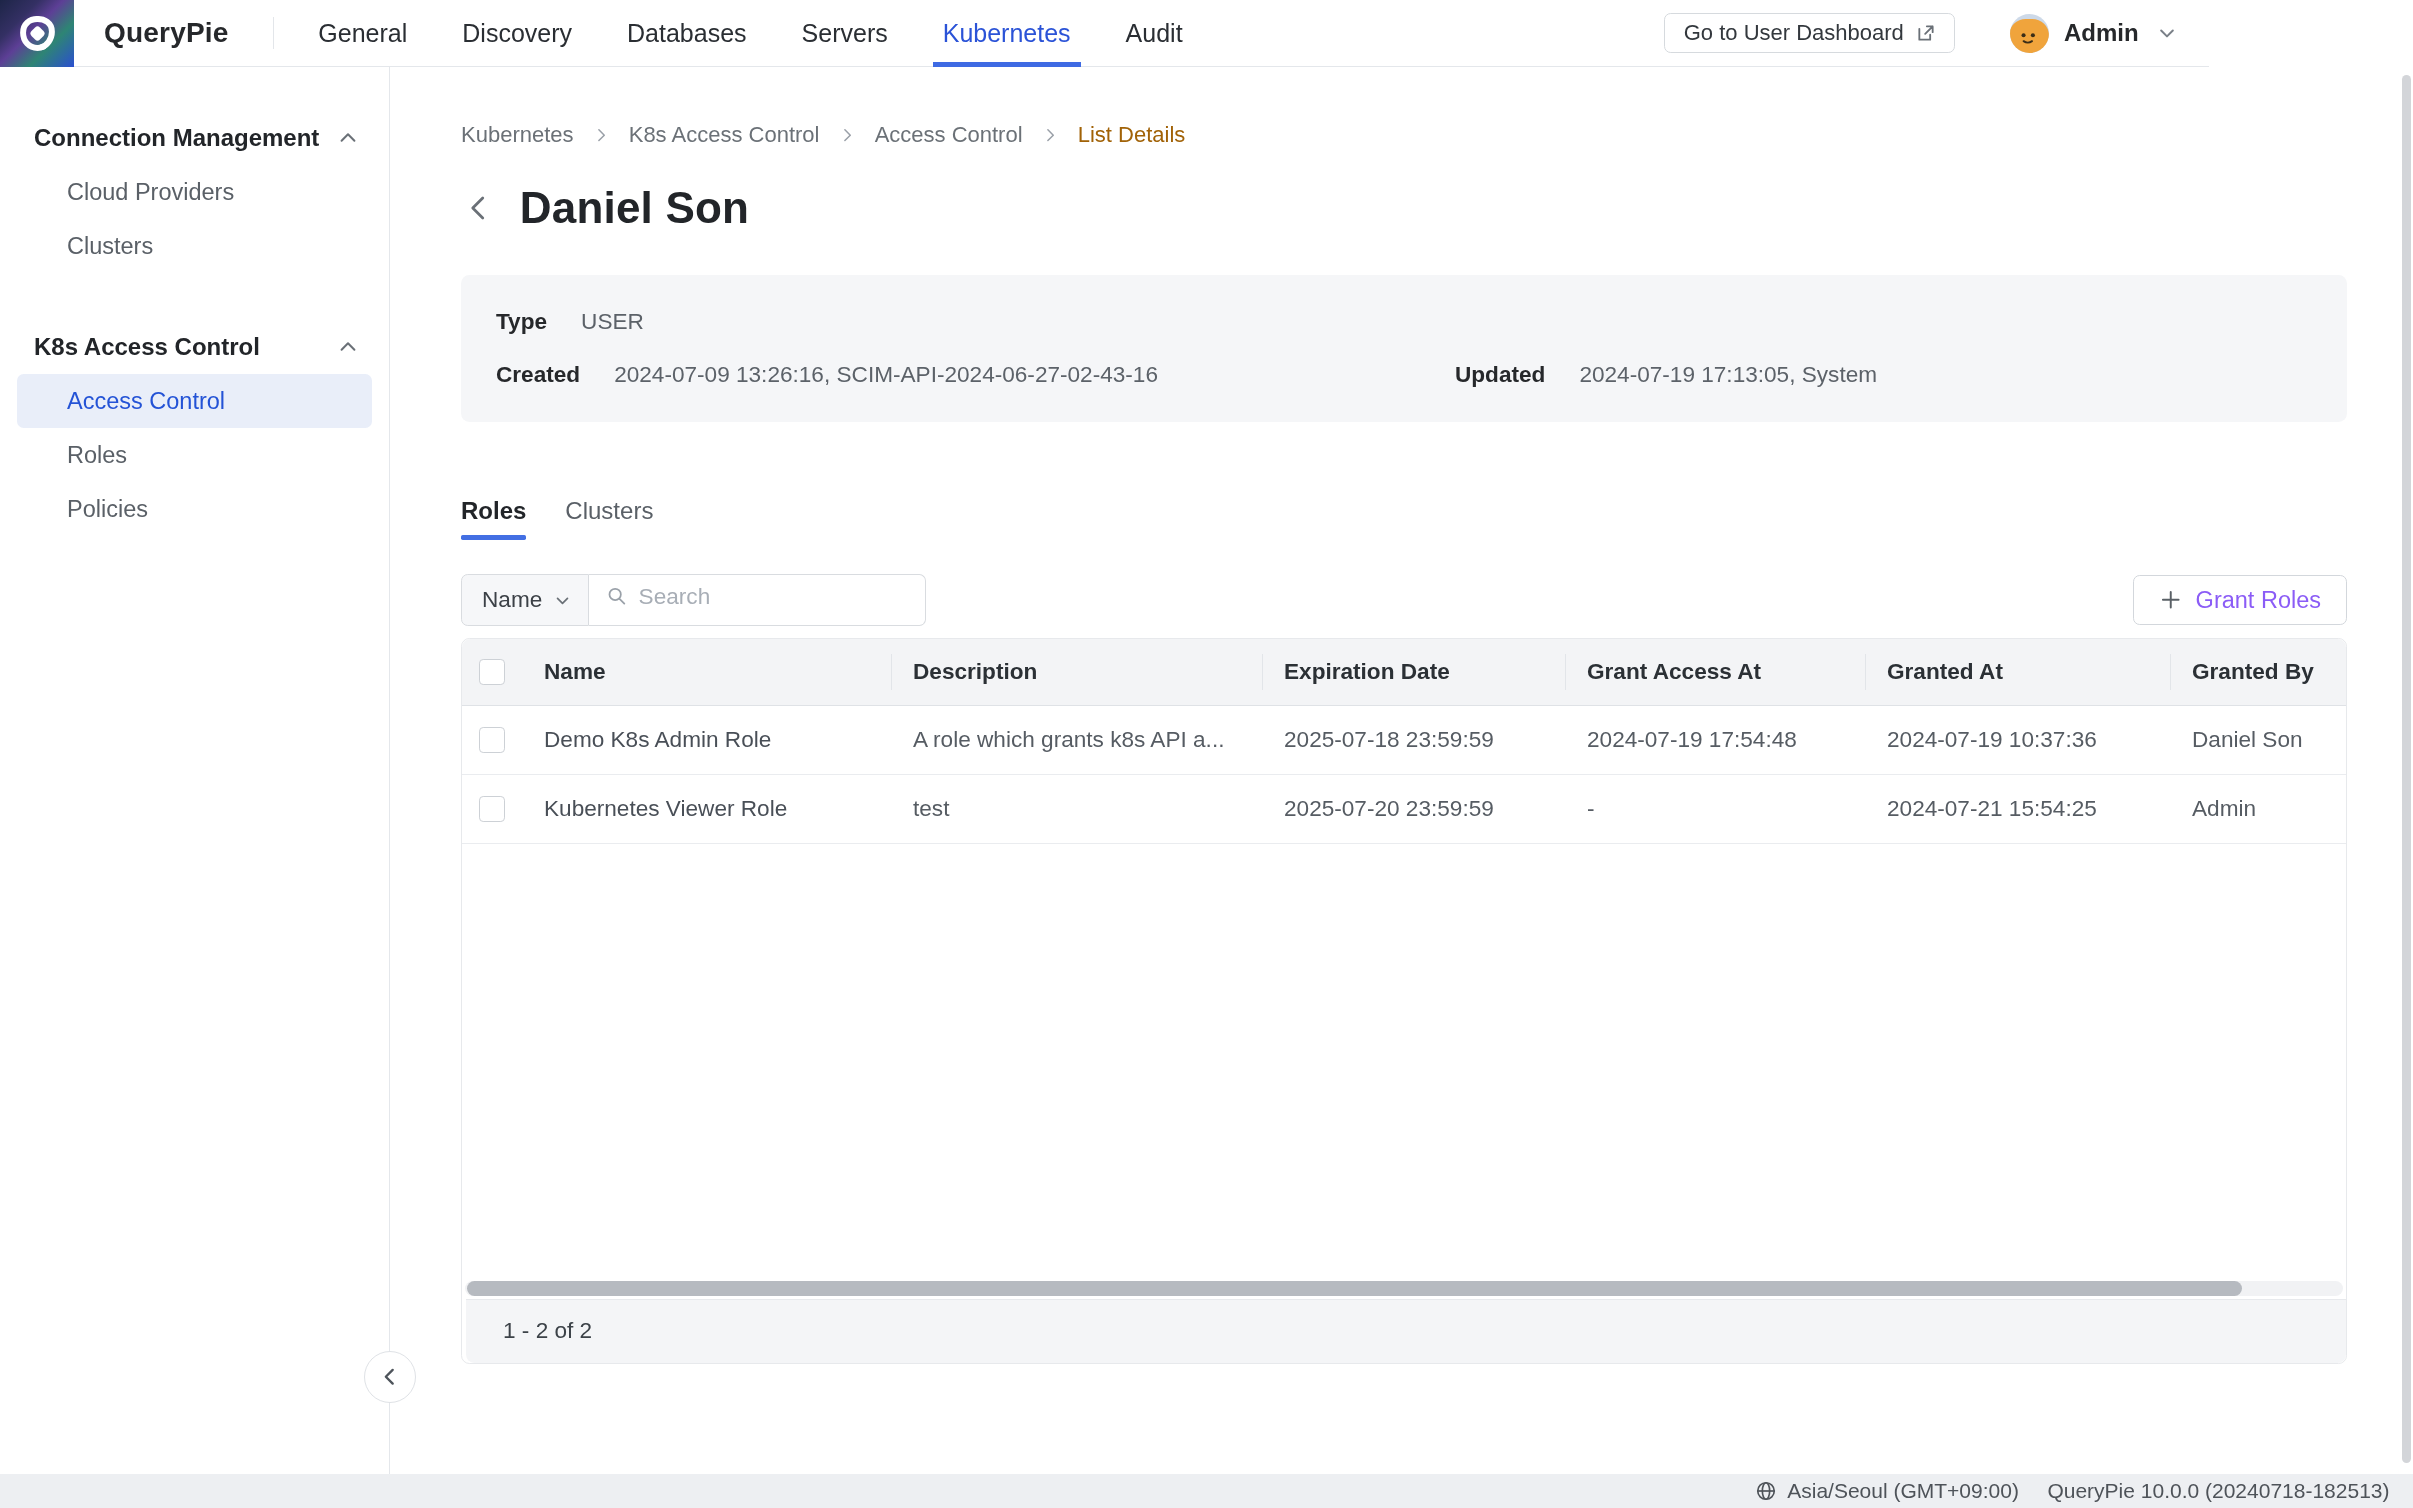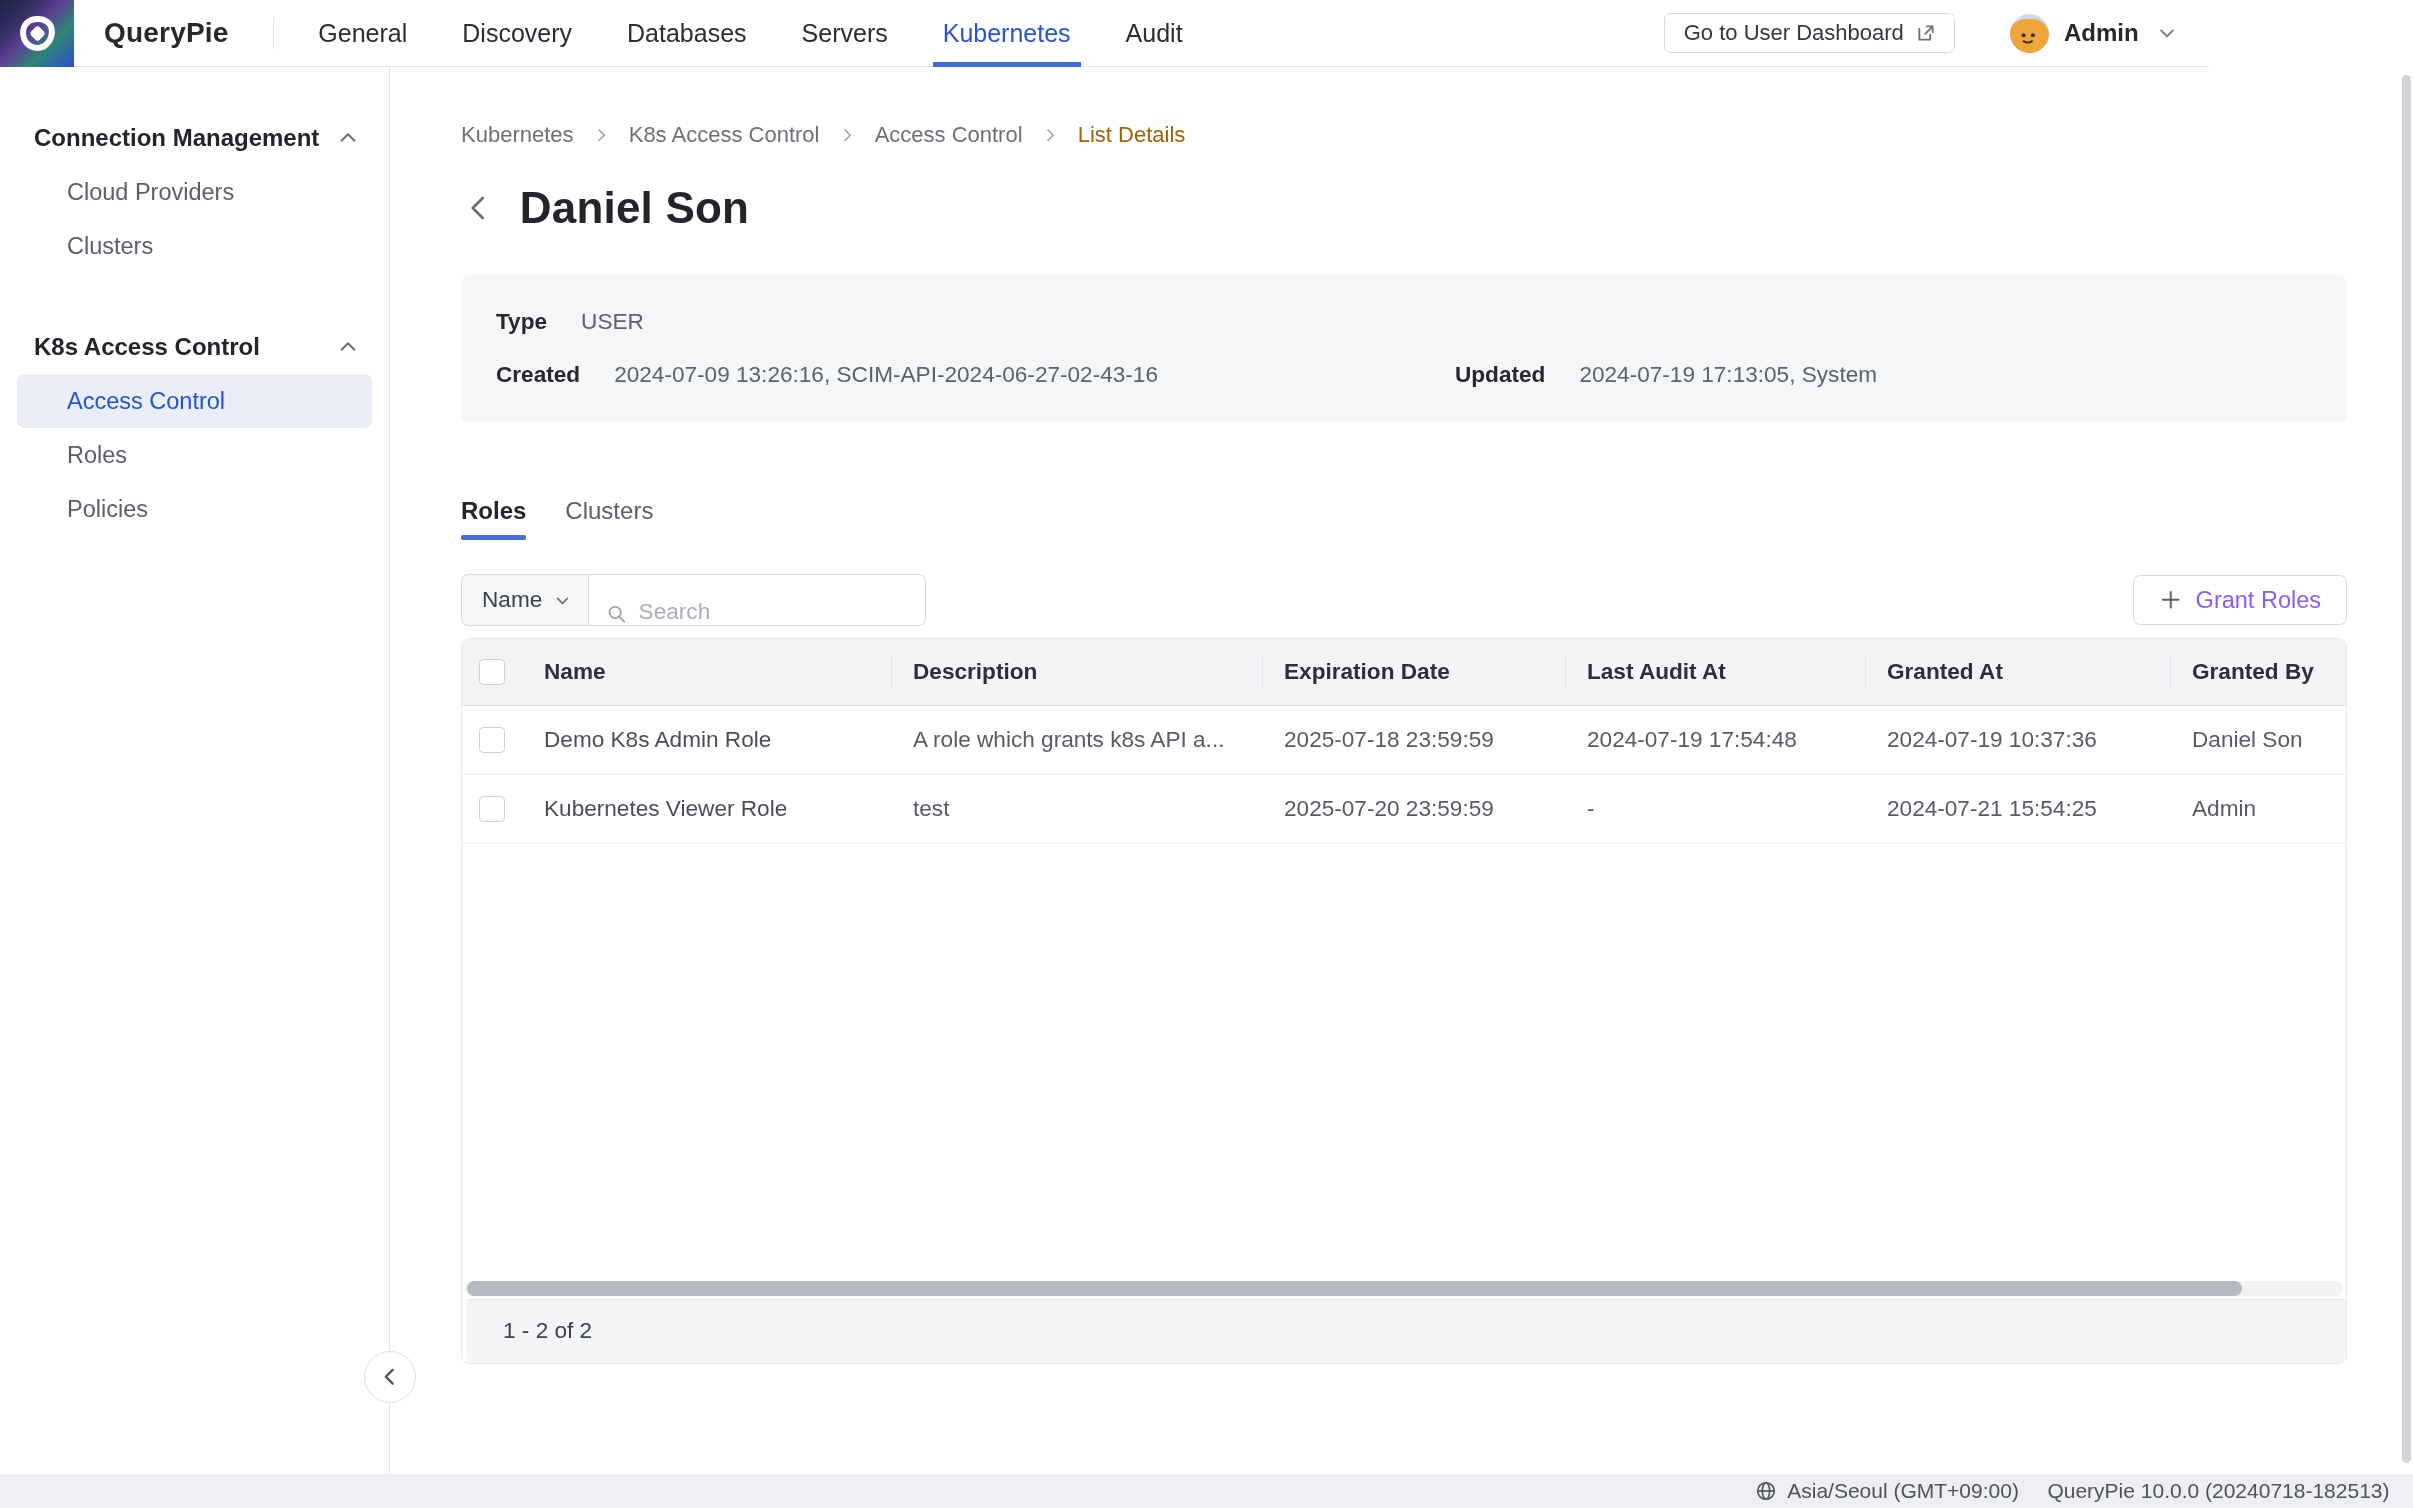--- a/index.html
+++ b/index.html
@@ -71,22 +71,22 @@
   .tab { font-size:24px; color:#5a6067; padding-bottom:15px; position:relative; cursor:pointer; }
   .tab.active { color:#222529; font-weight:600; }
   .tab.active::after { content:""; position:absolute; left:0; right:0; bottom:0; height:5px;
     background:#436fe3; border-radius:1.7px; }
 
   .toolbar { margin-top:34px; display:flex; align-items:center; }
   .search-group { display:flex; height:52px; }
   .filter-select { display:flex; align-items:center; gap:11.7px; background:#f6f7f9;
     border:0.8px solid #d9dce0; border-radius:6.7px 0 0 6.7px; padding:0 17px 0 20px; font-size:22.6px;
     color:#3c4147; cursor:pointer; }
-  .search-box { display:flex; align-items:flex-end; gap:11.7px; background:#fff; border:0.8px solid #d9dce0;
-    border-left:none; border-radius:0 6.7px 6.7px 0; width:337px; padding:0 17px; }
+  .search-box { display:flex; align-items:flex-start; gap:11.7px; background:#fff; border:0.8px solid #d9dce0;
+    border-left:none; border-radius:0 6.7px 6.7px 0; width:337px; padding:9px 17px; }
   .search-box input { border:none; outline:none; font-size:22.6px; color:#33383d; width:100%;
     font-family:inherit; background:transparent; }
   .search-box input::placeholder { color:#a8aeb6; }
   .grant-btn { margin-left:auto; display:flex; align-items:center; gap:13.4px; height:50px;
     border:0.8px solid #d3d7dc; border-radius:6.7px; background:#fff; padding:0 25px; font-size:23.5px;
     color:#8b5cf6; cursor:pointer; }
 
   
   .table-card { margin-top:11.7px; border:0.8px solid #e7e9ec; border-radius:8.4px; height:726px;
     position:relative; background:#fff; }
@@ -281,21 +281,21 @@
     </div>
 
     <div class="table-card">
       <div class="tgrid thead">
         <div class="th cb-cell">
           <span class="checkbox"></span>
         </div>
         <div class="th">Name</div>
         <div class="th sep">Description</div>
         <div class="th sep">Expiration Date</div>
-        <div class="th sep">Last Audit At</div>
+        <div class="th sep">Grant Access At</div>
         <div class="th sep">Granted At</div>
         <div class="th sep">Granted By</div>
       </div>
 
       <div class="tgrid trow">
         <div class="td cb-cell">
           <span class="checkbox"></span>
         </div>
         <div class="td name">Demo K8s Admin Role</div>
         <div class="td">A role which grants k8s API a...</div>

